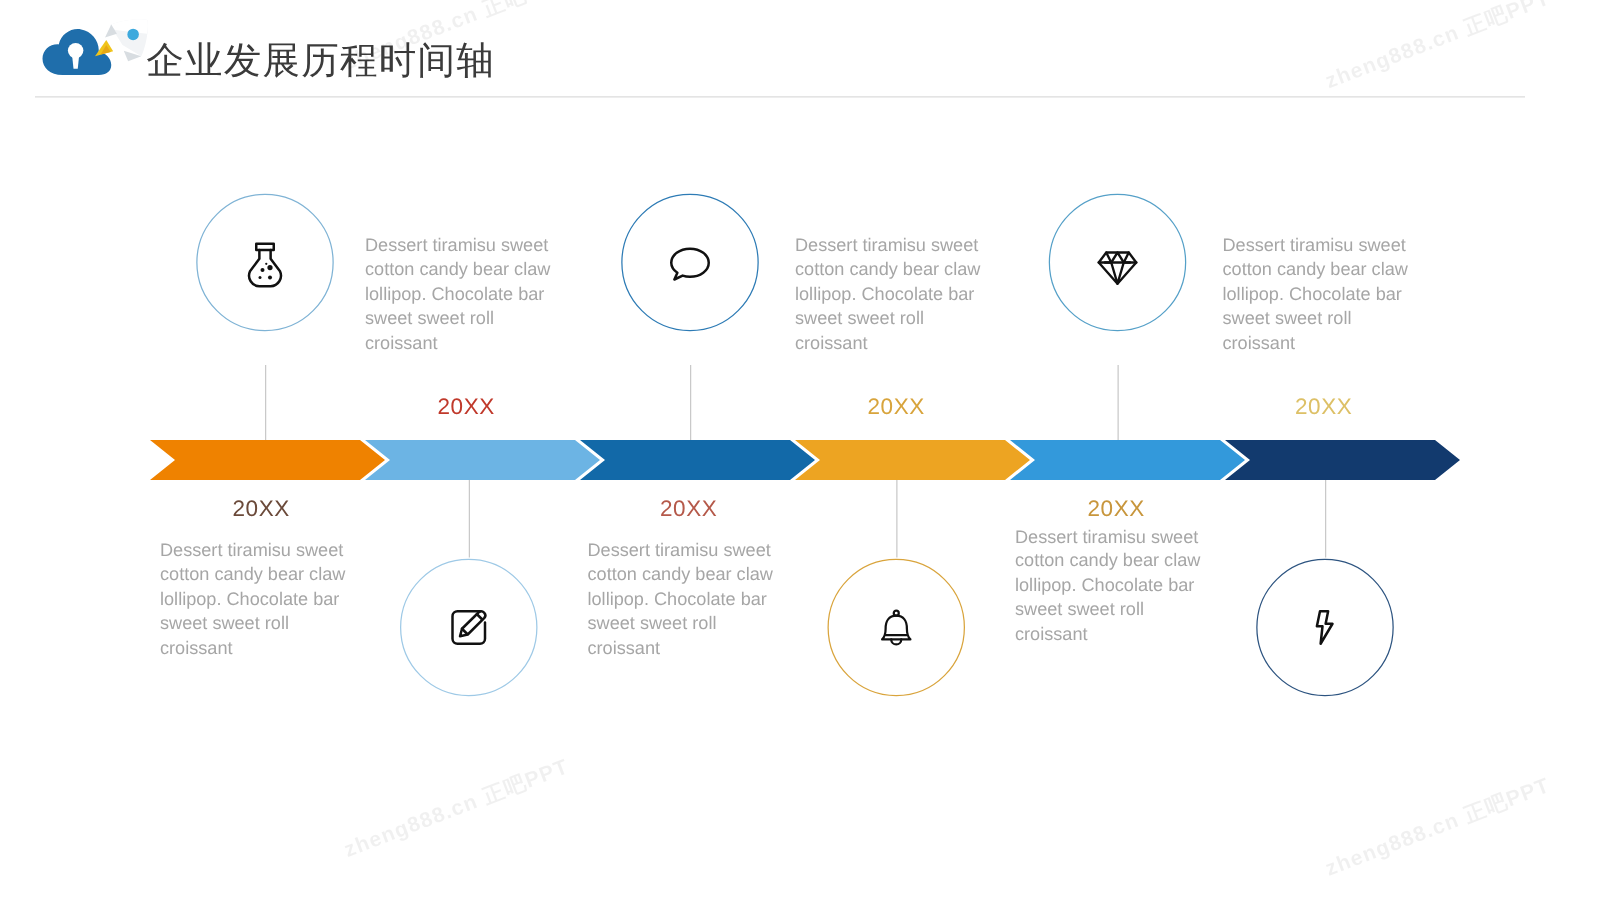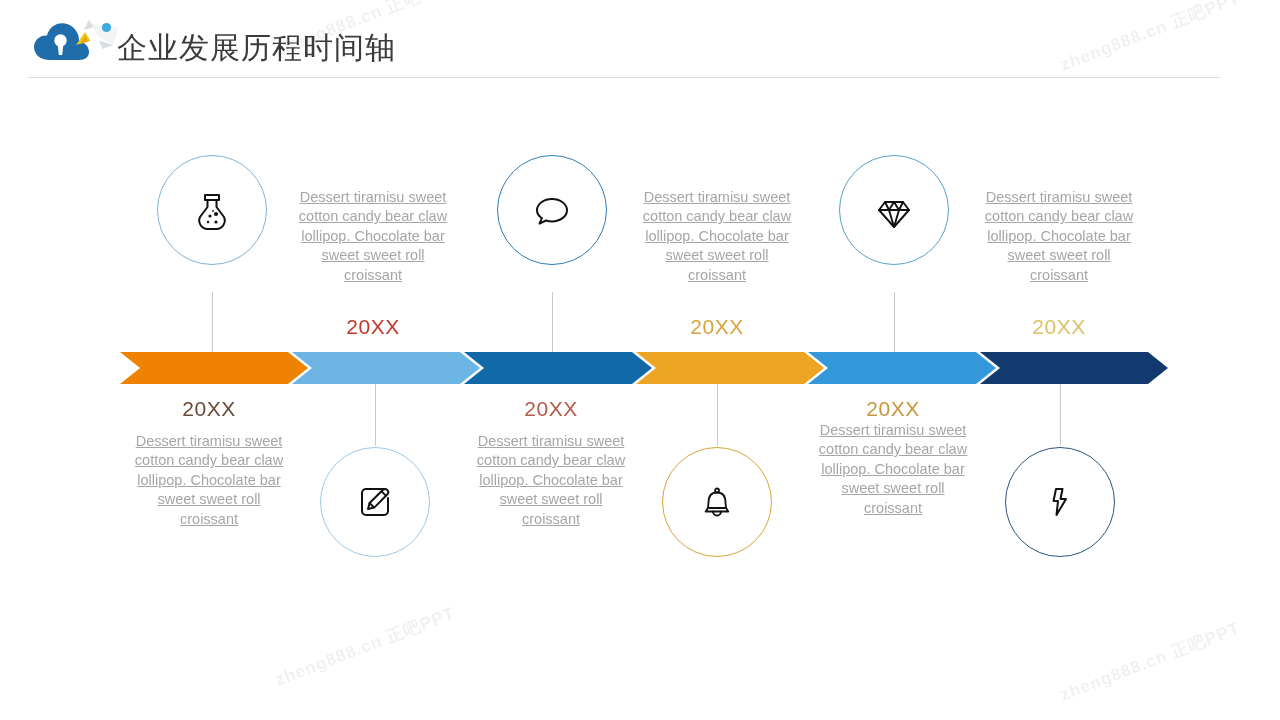--- a/index.html
+++ b/index.html
@@ -84,27 +84,25 @@
     background: #c9c9c9;
   }
 
   
   .desc {
     position: absolute;
     width: 162px;
     font-size: 14.5px;
     line-height: 19.4px;
     color: #a6a6a6;
-    text-align: center;
-    text-decoration: underline;
   }
   .year {
     position: absolute;
     width: 162px;
-    font-size: 21px;
+    font-size: 18px;
     text-align: center;
     letter-spacing: 0.5px;
   }
 
   
   .wm {
     position: absolute;
     color: #000;
     opacity: 0.055;
     font-size: 17px;

